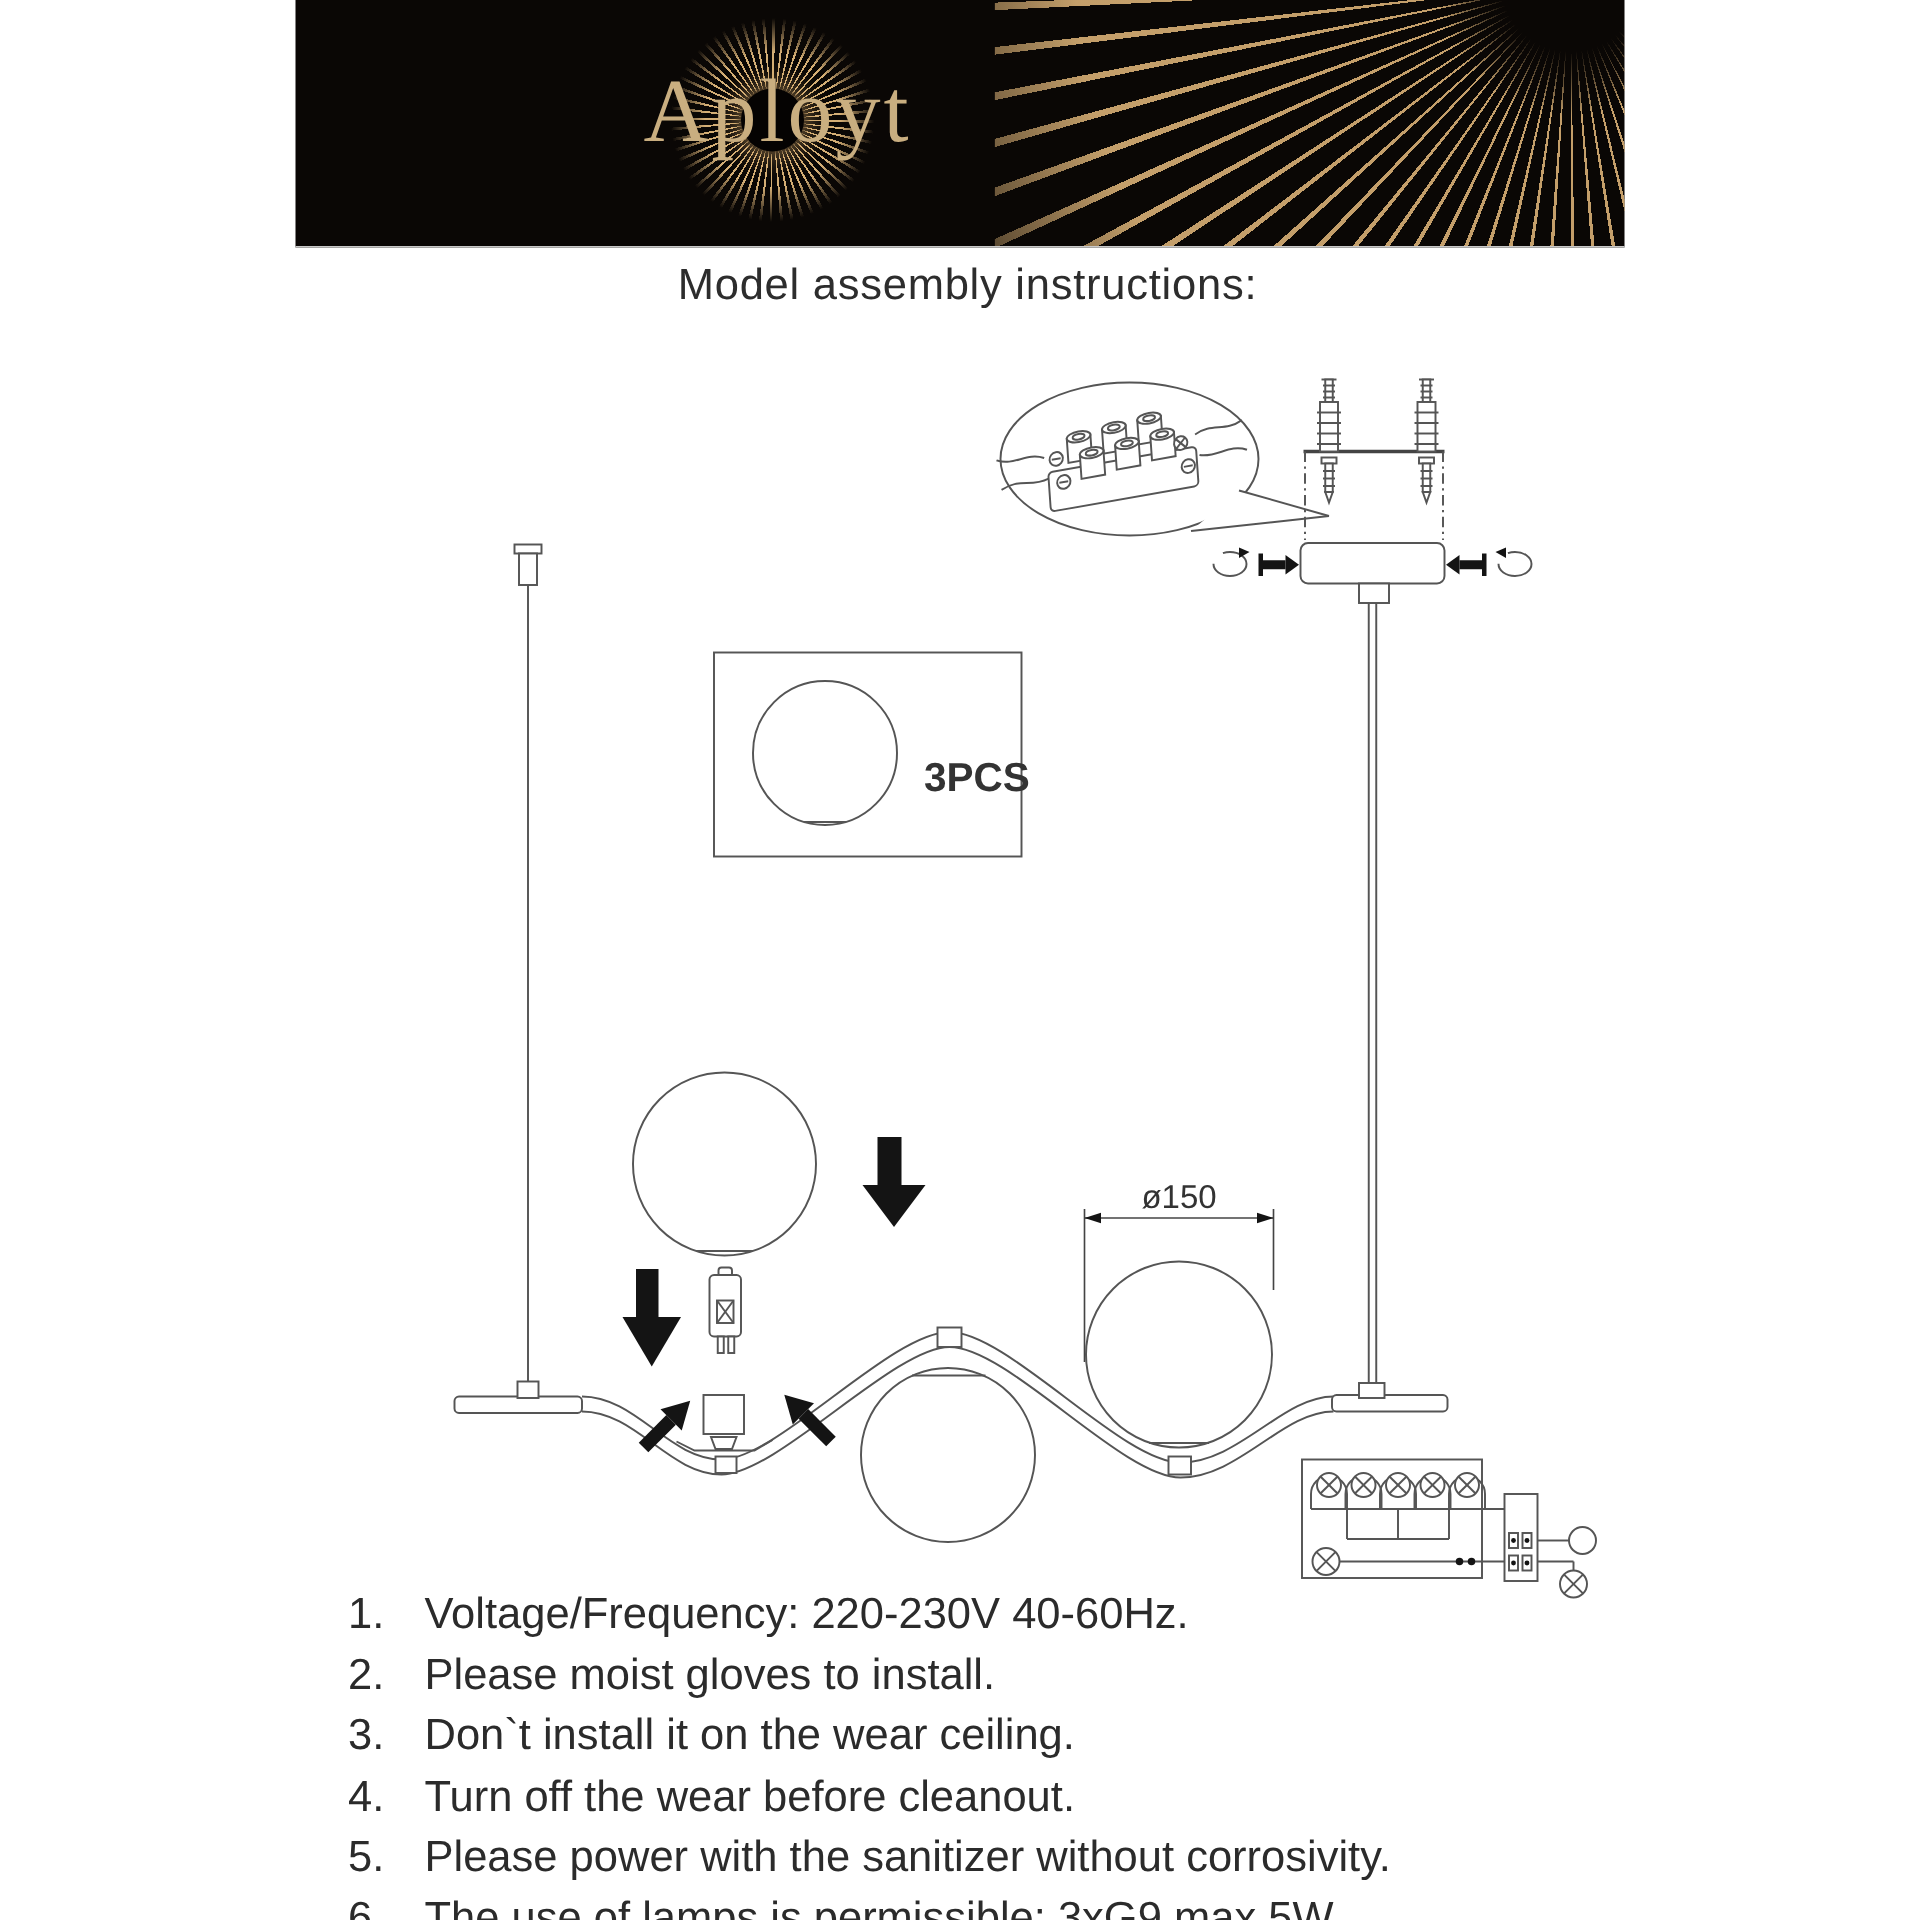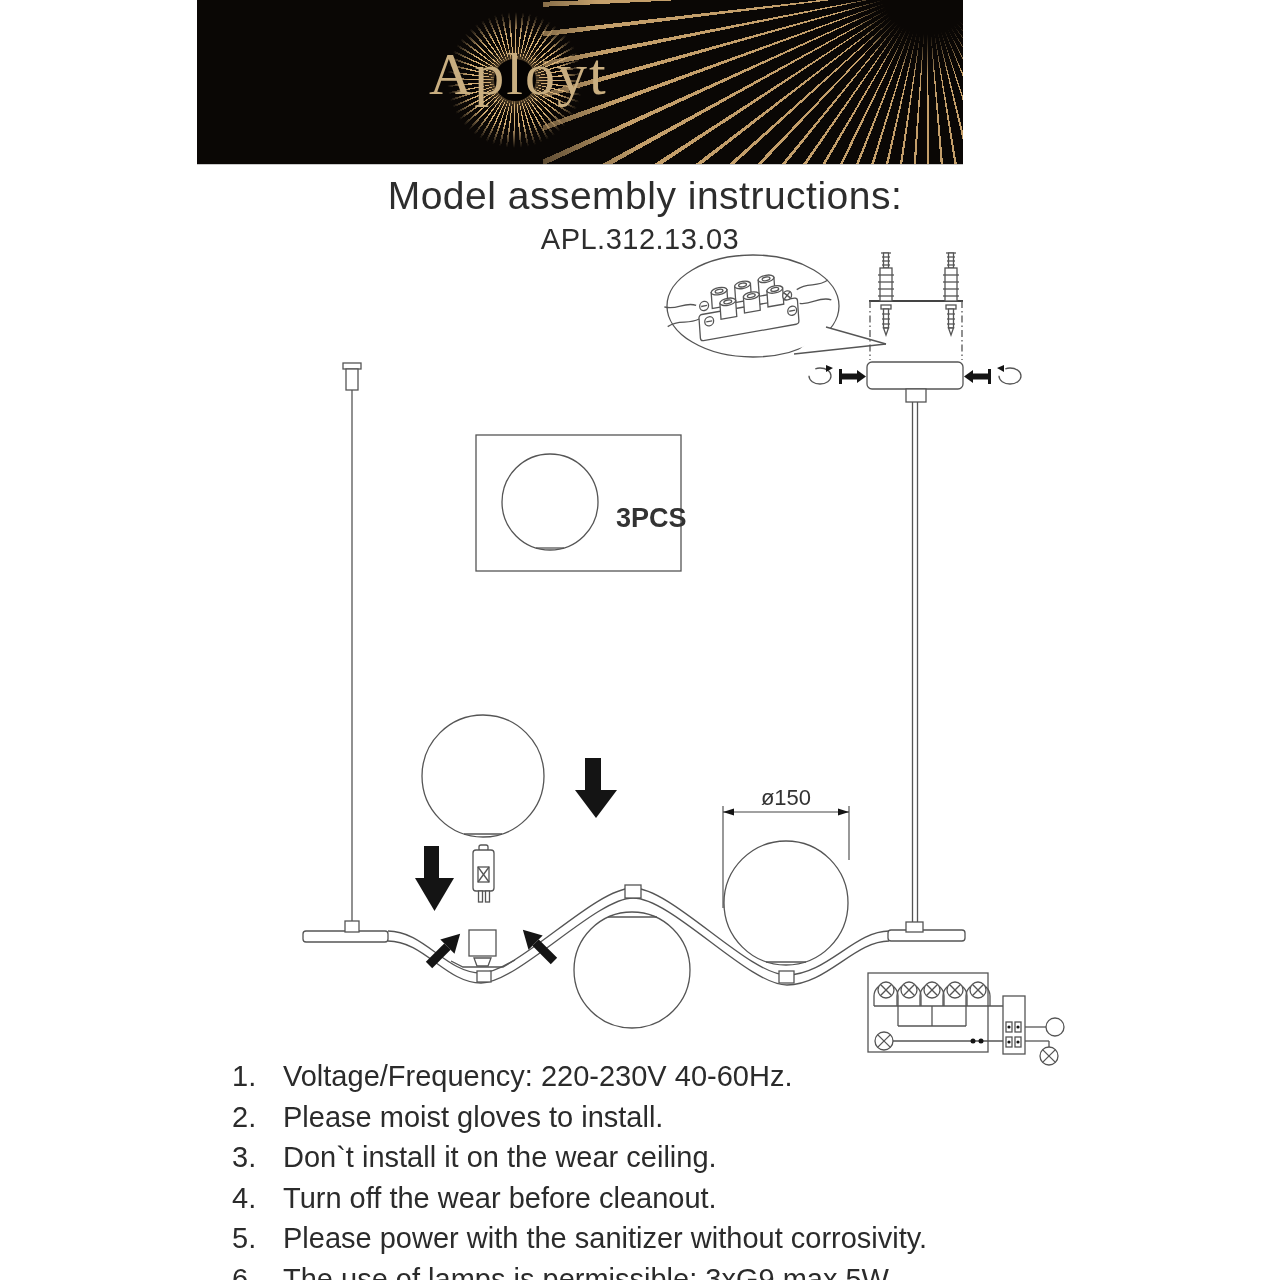--- a/index.html
+++ b/index.html
@@ -1,36 +1,36 @@
 <!DOCTYPE html>
 <html><head>
 <meta charset="utf-8">
 <style>
   html,body{margin:0;padding:0;background:#ffffff;}
   body{width:1280px;height:1280px;position:relative;font-family:"Liberation Sans",sans-serif;overflow:hidden;}
 
   
-  .banner{position:absolute;left:197px;top:0;width:766px;height:164px;background:#0a0705;overflow:hidden;border-bottom:1px solid #c9c9c9;}
+  .banner{position:absolute;left:197px;top:0;width:886px;height:164px;background:#0a0705;overflow:hidden;border-bottom:1px solid #c9c9c9;}
   .sunburst{position:absolute;left:248px;top:10px;width:140px;height:140px;}
   .sun-rays{position:absolute;inset:0;border-radius:50%;
     background:repeating-conic-gradient(from 0deg,rgba(224,184,124,.95) 0deg 1.7deg,rgba(0,0,0,0) 1.7deg 6deg);
     -webkit-mask:radial-gradient(circle,transparent 0 20px,#000 25px 45px,rgba(0,0,0,.35) 60px,transparent 68px);
             mask:radial-gradient(circle,transparent 0 20px,#000 25px 45px,rgba(0,0,0,.35) 60px,transparent 68px);}
   .sun-core{position:absolute;left:50%;top:50%;width:42px;height:42px;transform:translate(-50%,-50%);
     background:#050302;border-radius:50%;box-shadow:0 0 16px 4px rgba(218,174,110,.5);}
   .brand{position:absolute;left:232px;top:40px;width:400px;color:#c9ae80;
     font-family:"Liberation Serif",serif;font-size:60px;font-weight:400;letter-spacing:2px;}
   .corner-rays{position:absolute;right:-60px;top:-80px;width:480px;height:340px;
     background:repeating-conic-gradient(from 100deg at 80% 20%,rgba(216,176,118,.9) 0deg .75deg,transparent .75deg 4.4deg);
     -webkit-mask:radial-gradient(circle at 80% 20%,transparent 0 46px,#000 90px 70%,rgba(0,0,0,.5) 88%,transparent 100%);
             mask:radial-gradient(circle at 80% 20%,transparent 0 46px,#000 90px 70%,rgba(0,0,0,.5) 88%,transparent 100%);}
 
   
   .title{position:absolute;left:0;top:174px;width:1280px;text-align:center;color:#2d2d2d;}
-  .title .l1{font-size:39px;letter-spacing:.5px;margin-left:10px;}
+  .title .l1{font-size:29px;letter-spacing:.5px;margin-left:10px;}
   .title .l2{font-size:29px;margin-top:5px;letter-spacing:.5px;}
 
   
   .diagram{position:absolute;left:0;top:0;width:1280px;height:1280px;}
   .ln{stroke:#555;stroke-width:1.3;fill:none;}
   .lnw{stroke:#555;stroke-width:1.3;fill:#fff;}
   .blk{fill:#141414;stroke:none;}
   .dim{stroke:#444;stroke-width:1.1;fill:none;}
   text.lbl{fill:#333;font-family:"Liberation Sans",sans-serif;}
 
@@ -47,21 +47,20 @@
   <div class="corner-rays"></div>
   <div class="sunburst">
     <div class="sun-rays"></div>
     <div class="sun-core"></div>
   </div>
   <div class="brand">Aployt</div>
 </div>
 
 <div class="title">
   <div class="l1">Model assembly instructions:</div>
-  <div class="l2">APL.312.13.03</div>
 </div>
 
 <svg class="diagram" viewBox="0 0 1280 1280">
 
   <g>
     <rect class="lnw" x="343" y="363" width="18" height="6"></rect>
     <rect class="lnw" x="346" y="369" width="12" height="21"></rect>
     <line class="ln" x1="352" y1="390" x2="352" y2="921"></line>
   </g>
 

